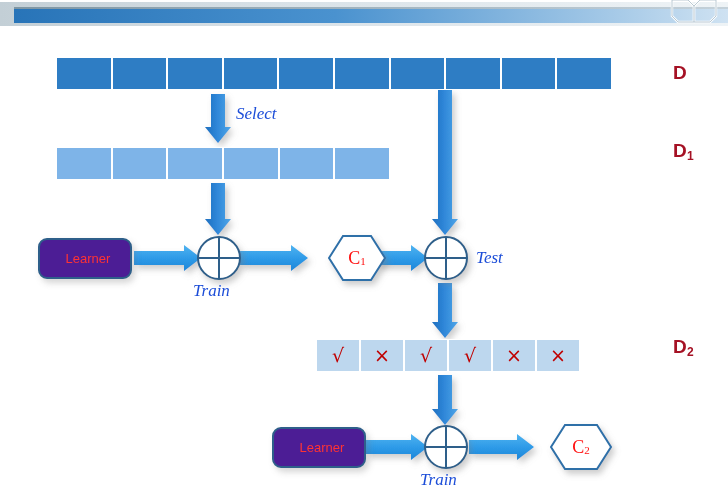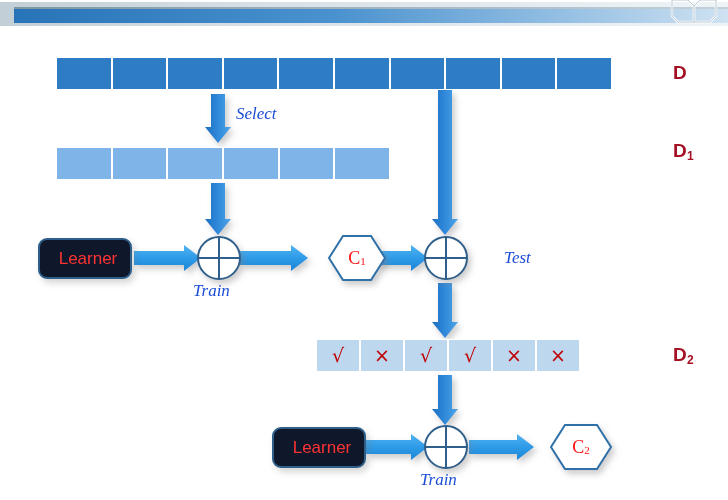--- a/index.html
+++ b/index.html
@@ -100,26 +100,26 @@
     font-family: "Liberation Serif", serif;
     white-space: nowrap;
   }
 
   
   .learner {
     position: absolute;
     box-sizing: border-box;
     border: 2px solid #2E5F8A;
     border-radius: 9px;
-    background: #0f172a;
+    background: #4c1d95;
     display: flex;
     align-items: center;
     justify-content: center;
     color: #FF3333;
-    font-size: 17px;
+    font-size: 13px;
     font-family: "Liberation Sans", sans-serif;
     box-shadow: 3px 4px 6px rgba(120,120,120,.30);
     padding-left: 6px;
   }
 
   
   .hexwrap { position: absolute; }
   .hexwrap .hexlabel {
     position: absolute;
     left: 0; top: 0;
@@ -287,27 +287,27 @@
       <div class="cell pale" style="flex: 1 1 0px;">
         <span class="mark">√</span>
       </div>
       <div class="cell pale" style="flex: 1 1 0px;">
         <span class="mark">×</span>
       </div>
       <div class="cell pale" style="flex: 1 1 0px;">
         <span class="mark">×</span>
       </div>
     </div>
-  <div class="rowlabel" style="left:673px; top:344px;">
+  <div class="rowlabel" style="left:673px; top:336px;">
     <span>D</span><sub>2</sub>
   </div>
 
   <div class="annot" style="left:236px; top:104px;">Select</div>
   <div class="annot" style="left:193px; top:281px;">Train</div>
-  <div class="annot" style="left:504px; top:248px;">Test</div>
+  <div class="annot" style="left:476px; top:248px;">Test</div>
   <div class="annot" style="left:420px; top:470px;">Train</div>
 
   <div class="learner" style="left:38px; top:238px; width:94px; height:41px;">Learner</div>
 
   <div class="learner" style="left:272px; top:427px; width:94px; height:41px;">Learner</div>
 
   <div class="hexwrap" style="left:329px; top:236px; width:56px; height:44px;">
     <div class="hexlabel">
       <span>C</span>
         <sub>1</sub>

